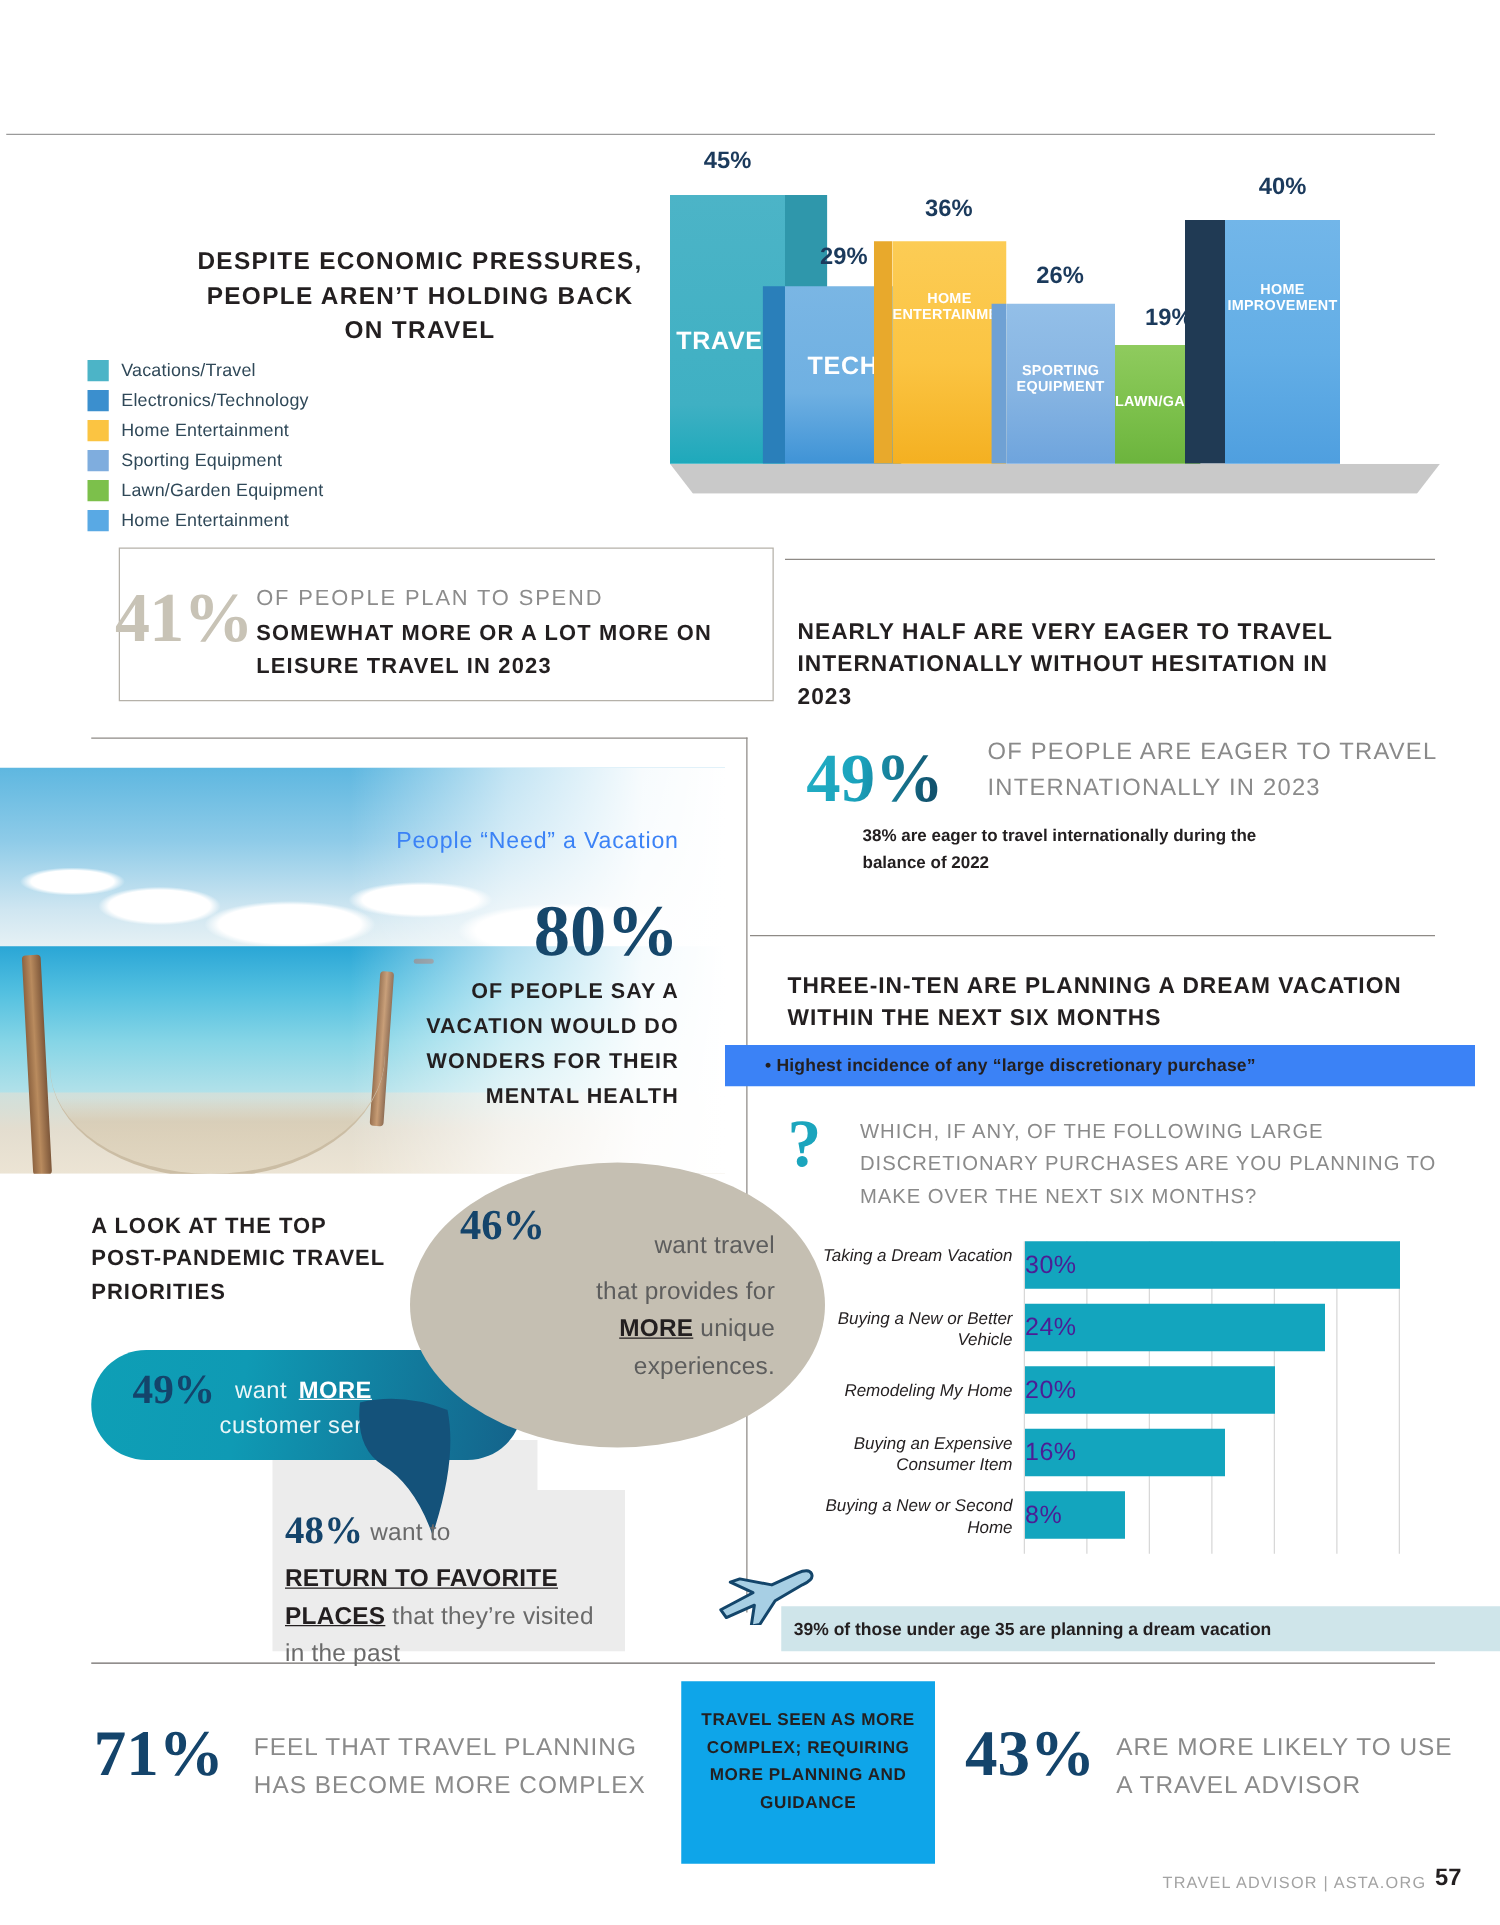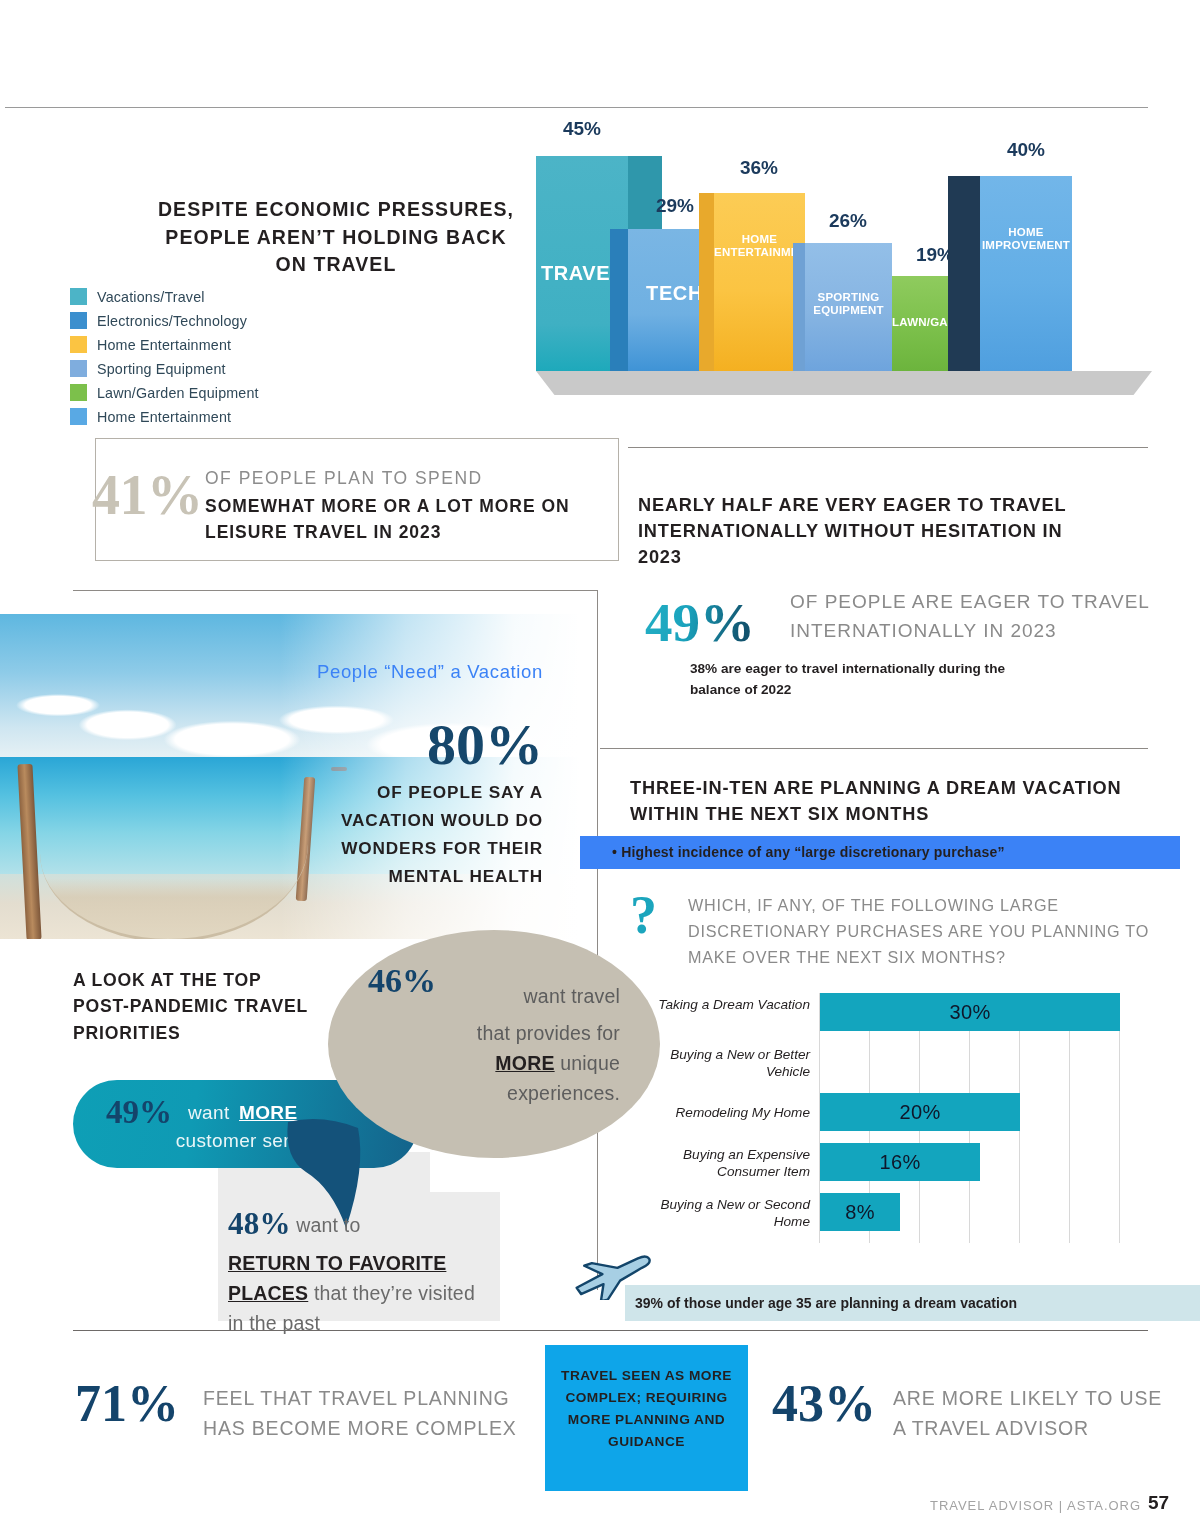--- a/index.html
+++ b/index.html
@@ -107,21 +107,21 @@
   .qtext{left:688px;top:893px;width:470px;font-size:16.2px;letter-spacing:.048em;
          line-height:1.6;color:#8a8a8a;}
 
   
   .hbar-wrap{left:630px;top:985px;width:530px;height:265px;}
   .grid-l{position:absolute;top:8px;width:0;height:250px;border-left:1px solid #d8d8d8;}
   .hrow{position:absolute;left:0;width:100%;height:44px;}
   .hlab{position:absolute;left:0;width:180px;text-align:right;font-style:italic;
         font-size:13.6px;line-height:1.26;color:#231f20;}
   .hfill{position:absolute;left:190px;height:38px;background:#13a5be;}
-  .hval{position:absolute;width:100%;text-align:center;color:#0f172a;font-size:20px;
+  .hval{position:absolute;width:100%;color:#4c1d95;font-size:20px;
         line-height:38px;letter-spacing:.02em;}
 
   
   .plane{left:565px;top:1252px;width:92px;height:48px;}
   .band2{left:625px;top:1285px;width:575px;height:36px;background:#cfe5ea;}
   .band2 span{position:absolute;left:10px;top:10px;font-size:14px;font-weight:bold;color:#231f20;}
 
   
   .headtop{left:73px;top:967px;font-weight:bold;font-size:17.6px;letter-spacing:.045em;
            line-height:1.5;color:#231f20;}
@@ -303,20 +303,23 @@
 
   <div class="hrow" style="top:8px;">
     <span class="hlab" style="top:3px;">Taking a Dream Vacation</span>
     <div class="hfill" style="width:300px;">
       <span class="hval">30%</span>
     </div>
   </div>
 
   <div class="hrow" style="top:58px;">
     <span class="hlab" style="top:3px;">Buying a New or Better Vehicle</span>
+    <div class="hfill" style="width:240px;">
+      <span class="hval">24%</span>
+    </div>
   </div>
 
   <div class="hrow" style="top:108px;">
     <span class="hlab" style="top:11px;">Remodeling My Home</span>
     <div class="hfill" style="width:200px;">
       <span class="hval">20%</span>
     </div>
   </div>
 
   <div class="hrow" style="top:158px;">

